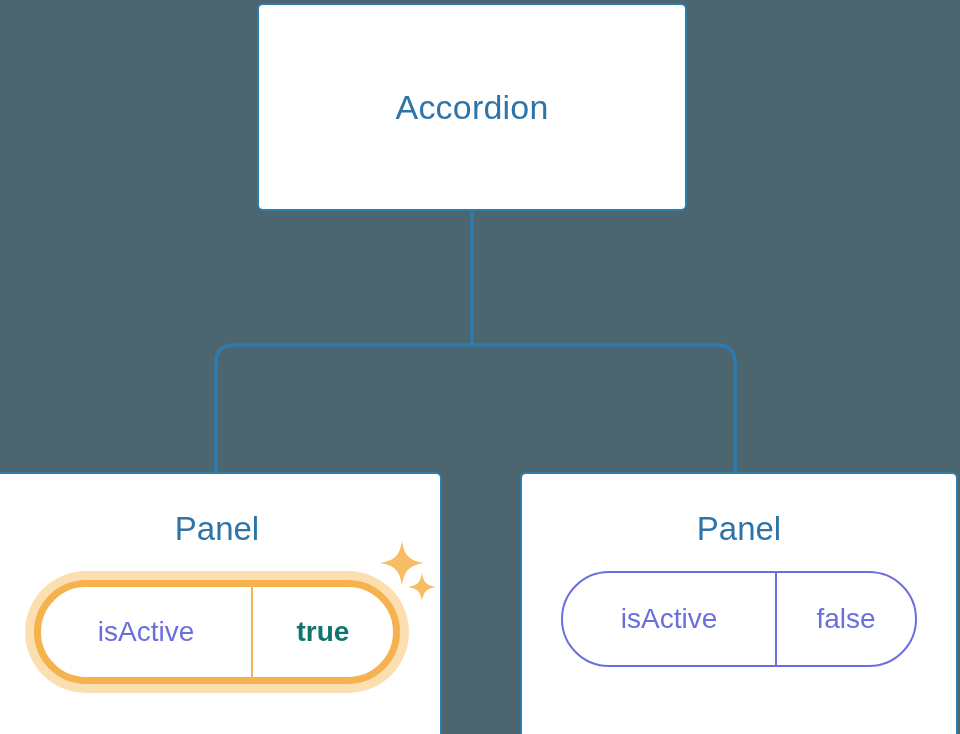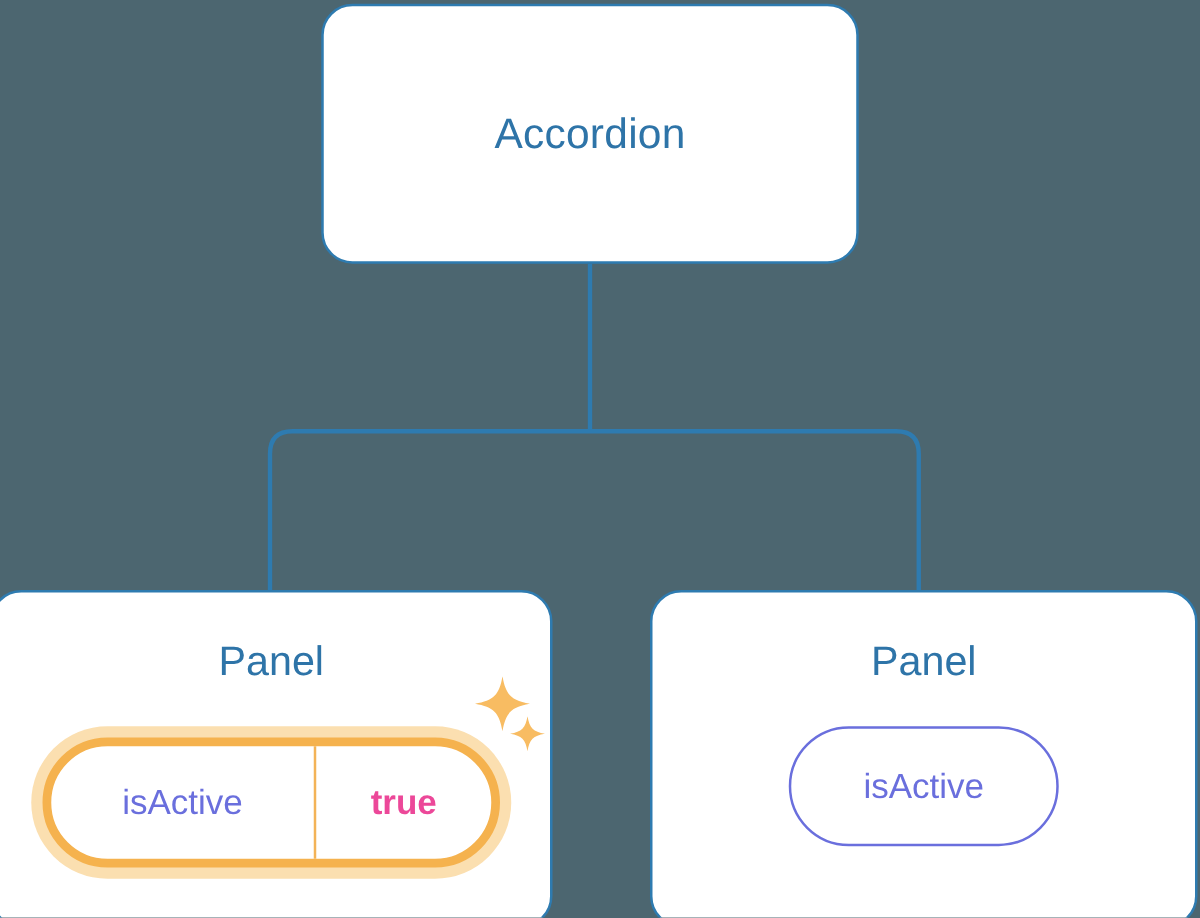--- a/index.html
+++ b/index.html
@@ -27,21 +27,21 @@
     width: 960px;
     height: 734px;
     pointer-events: none;
   }
 
   
   .node-card {
     position: absolute;
     background: #ffffff;
     border: 2px solid #2e7bb0;
-    border-radius: 25px;
+    border-radius: 6px;
     box-sizing: border-box;
     display: flex;
     flex-direction: column;
     align-items: center;
   }
 
   
   #root-node {
     left: 257px;
     top: 3px;
@@ -69,21 +69,21 @@
   #panel-right {
     left: 520px;
     top: 472px;
     width: 438px;
     height: 270px;
   }
   .node-title-panel {
     font-size: 33px;
     color: #2e74a8;
     line-height: 1;
-    margin-bottom: 36px;
+    margin-bottom: 26px;
   }
 
   
   .pill-wrap {
     position: relative;
     display: inline-flex;
   }
   .pill {
     display: flex;
     align-items: stretch;
@@ -129,21 +129,21 @@
   }
   .pill-highlight .pill-key {
     padding: 0 26px;
     min-width: 210px;
   }
   .pill-highlight .pill-val {
     padding: 0 26px;
     min-width: 142px;
     border-left: 2px solid #f3b357;
     font-weight: bold;
-    color: #ec4899;
+    color: #0f766e;
   }
 
   
   .sparkle {
     position: absolute;
     pointer-events: none;
   }
   #sparkle-big {
     left: 380px;
     top: 541px;
@@ -194,17 +194,18 @@
   <svg id="sparkle-small" class="sparkle" viewBox="0 0 100 100">
     <path d="M50 0 C 56 34, 66 44, 100 50 C 66 56, 56 66, 50 100 C 44 66, 34 56, 0 50 C 34 44, 44 34, 50 0 Z" fill="#f8bc62"></path>
   </svg>
 
   <div id="panel-right" class="node-card panel-node">
     <span class="node-title-panel">Panel</span>
 
     <div class="pill-wrap">
       <div class="pill pill-plain">
         <div class="pill-cell pill-key">isActive</div>
+        <div class="pill-cell pill-val">false</div>
       </div>
     </div>
   </div>
 
 </div>
 
 </body></html>

